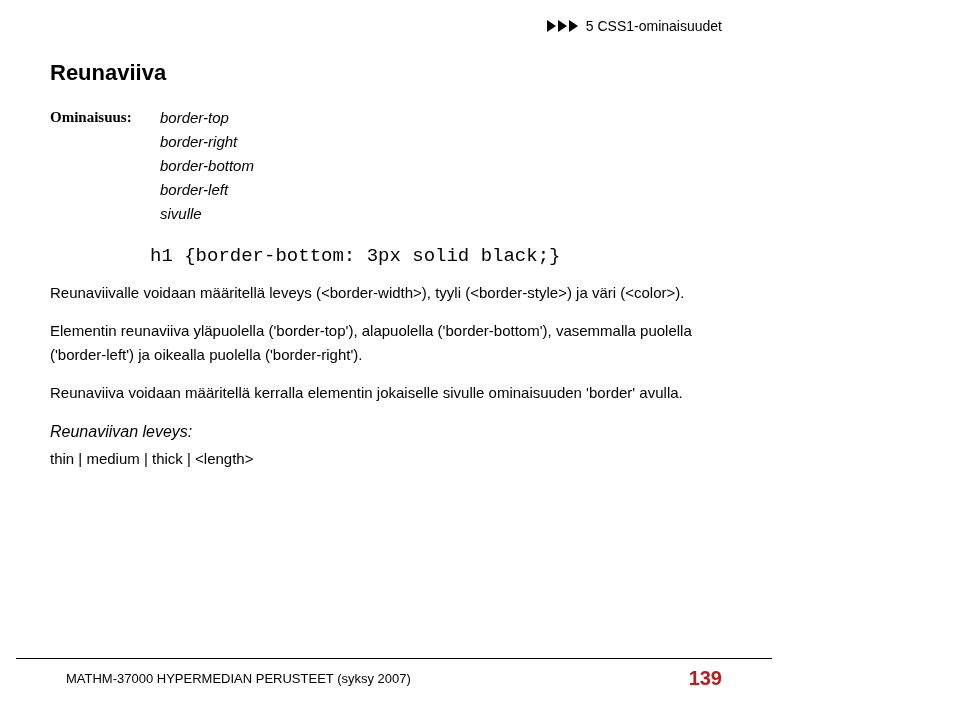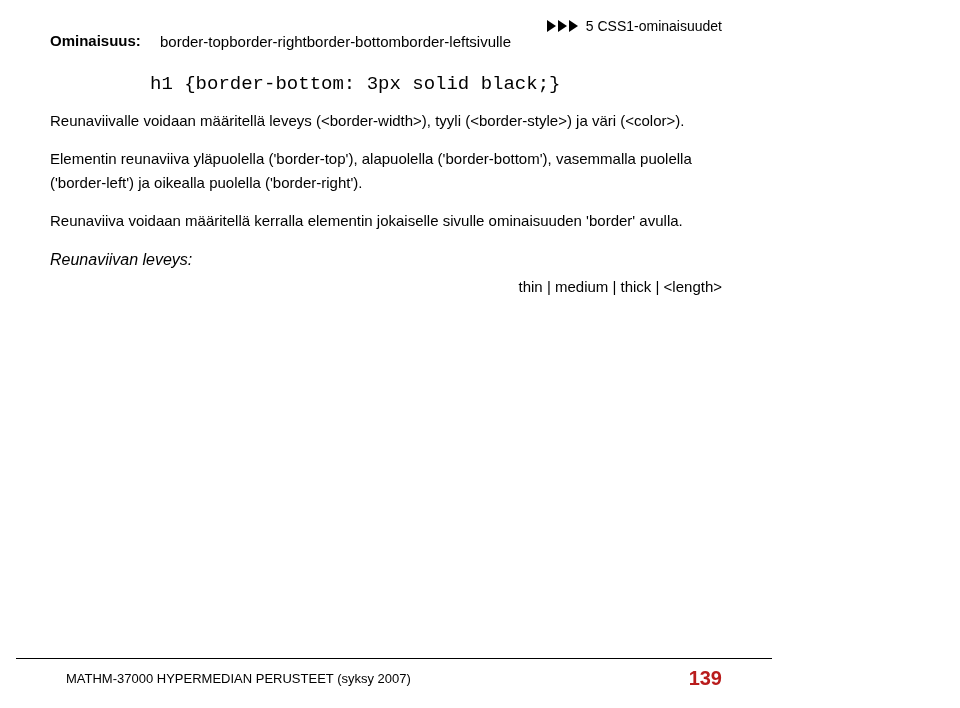--- a/index.html
+++ b/index.html
@@ -74,25 +74,27 @@
       display: flex;
       margin-bottom: 4px;
       font-size: 15px;
       line-height: 1.5;
     }
 
     .property-label {
       font-weight: bold;
       min-width: 110px;
       flex-shrink: 0;
+      font-family: Liberation Serif, serif;
     }
 
     .property-values {
       display: flex;
-      flex-direction: row;
+      flex-direction: column;
+      font-style: italic;
     }
 
     .property-value-line {
       line-height: 1.6;
     }
 
     
     .code-block {
       font-family: 'Courier New', Courier, monospace;
       font-size: 19px;
@@ -113,21 +115,20 @@
       font-style: italic;
       font-weight: normal;
       font-size: 16px;
       margin-top: 18px;
       margin-bottom: 6px;
     }
 
     .border-values {
       font-size: 15px;
       line-height: 1.6;
-      text-align: right;
     }
 
     
     .footer {
       position: absolute;
       bottom: 18px;
       left: 16px;
       right: 0;
       display: flex;
       justify-content: space-between;
@@ -155,20 +156,21 @@
 
   <div class="top-nav">
     <div class="nav-arrows">
       <span class="nav-arrow"></span>
       <span class="nav-arrow"></span>
       <span class="nav-arrow"></span>
     </div>
     <span class="nav-chapter">5 CSS1-ominaisuudet</span>
   </div>
 
+  <h1 class="main-heading">Reunaviiva</h1>
 
   <div class="property-section">
     <div class="property-row">
       <span class="property-label">Ominaisuus:</span>
       <div class="property-values">
         <span class="property-value-line">border-top</span>
         <span class="property-value-line">border-right</span>
         <span class="property-value-line">border-bottom</span>
         <span class="property-value-line">border-left</span>
         <span class="property-value-line">sivulle</span>

